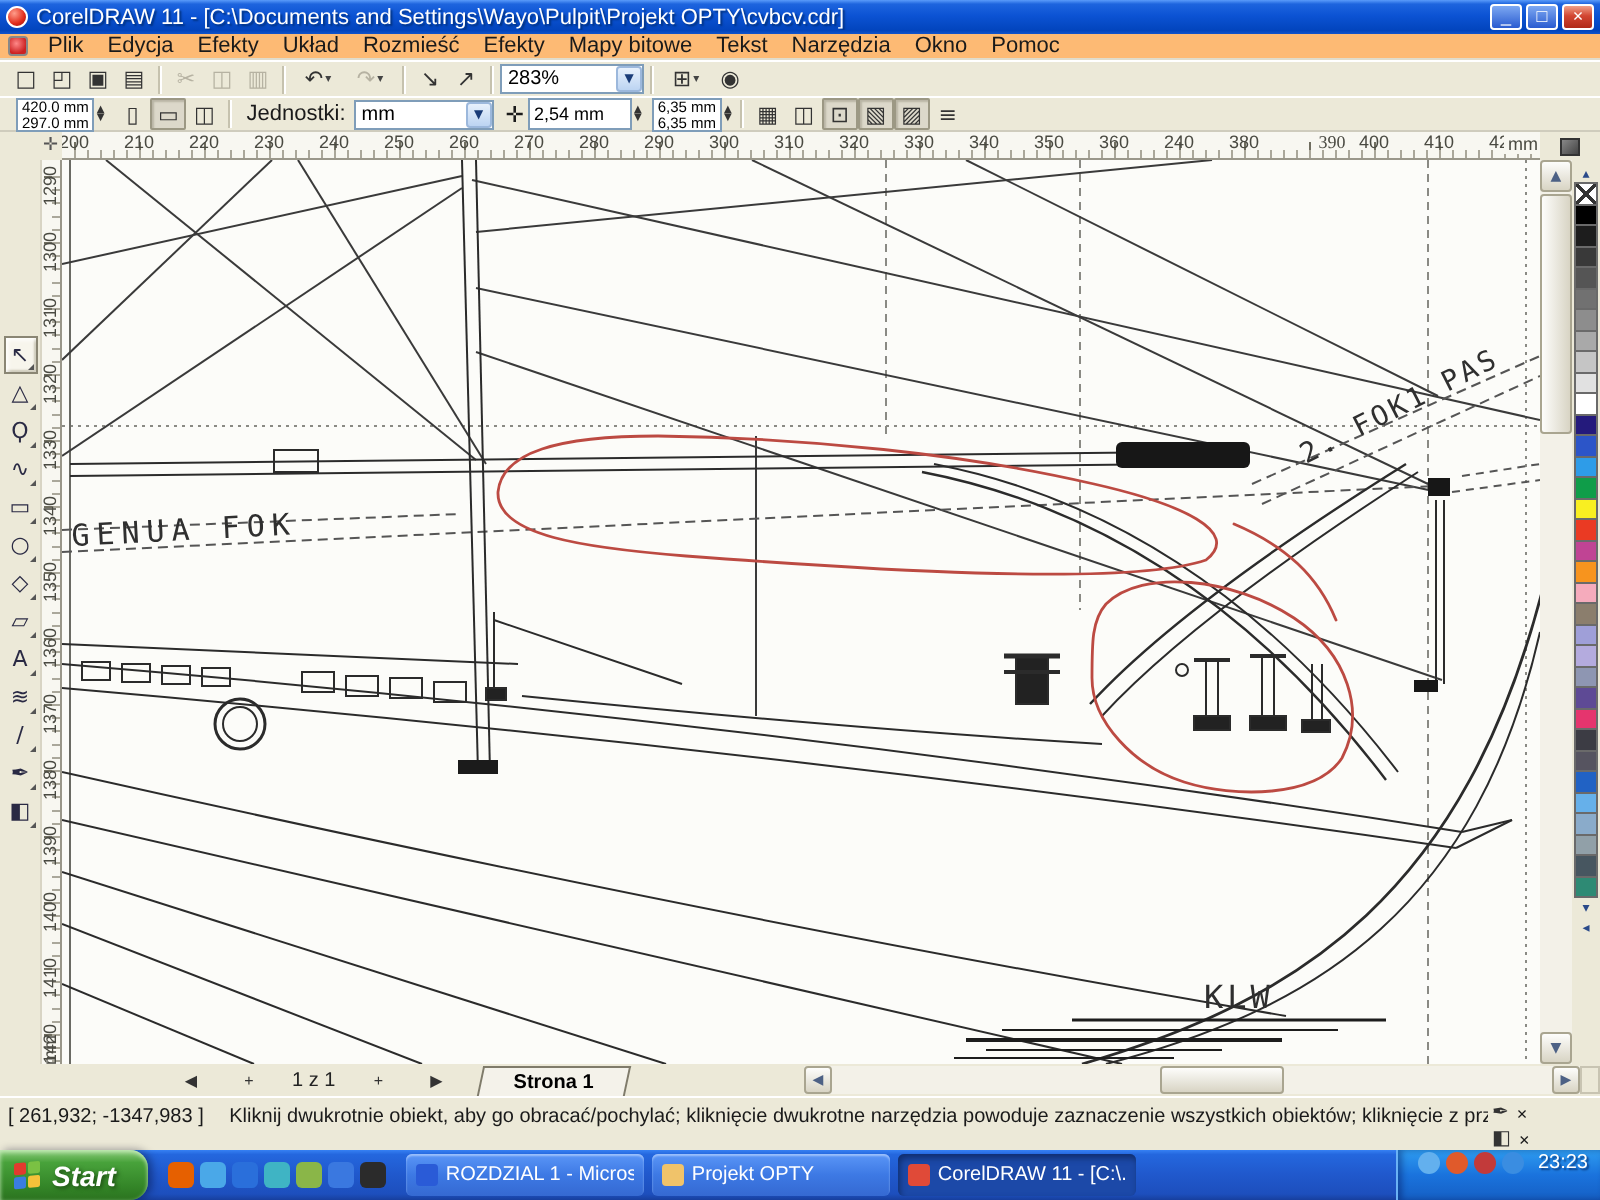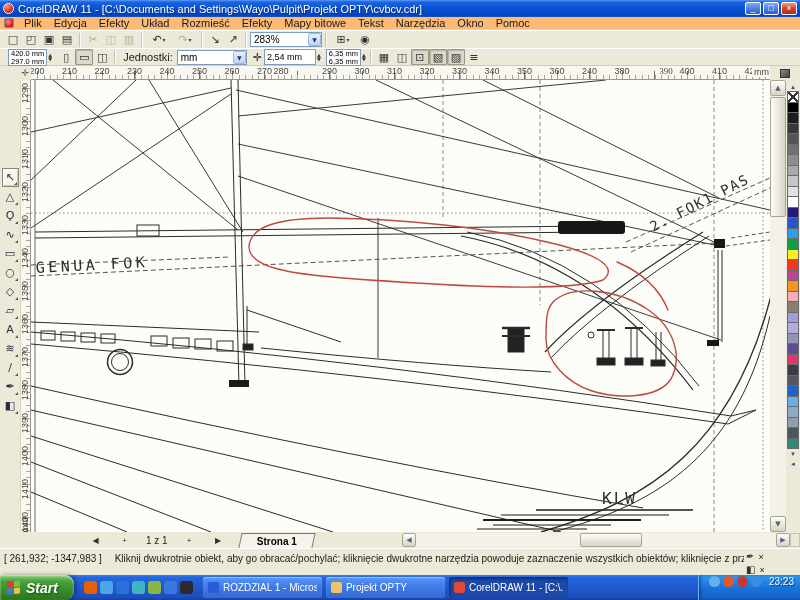--- a/index.html
+++ b/index.html
@@ -227,21 +227,21 @@
   </div>
 <div class="hruler" id="h-ruler">
     <span class="rlabel" style="left: -4px;">200</span>
     <span class="rlabel" style="left: 28.5px;">210</span>
     <span class="rlabel" style="left: 61px;">220</span>
     <span class="rlabel" style="left: 93.5px;">230</span>
     <span class="rlabel" style="left: 126px;">240</span>
     <span class="rlabel" style="left: 158.5px;">250</span>
     <span class="rlabel" style="left: 191px;">260</span>
     <span class="rlabel" style="left: 223.5px;">270</span>
-    <span class="rlabel" style="left: 240px;">280</span>
+    <span class="rlabel" style="left: 256px;">280</span>
     <span class="rlabel" style="left: 288.5px;">290</span>
     <span class="rlabel" style="left: 321px;">300</span>
     <span class="rlabel" style="left: 353.5px;">310</span>
     <span class="rlabel" style="left: 386px;">320</span>
     <span class="rlabel" style="left: 418.5px;">330</span>
     <span class="rlabel" style="left: 451px;">340</span>
     <span class="rlabel" style="left: 483.5px;">350</span>
     <span class="rlabel" style="left: 516px;">360</span>
     <span class="rlabel" style="left: 548.5px;">240</span>
     <span class="rlabel" style="left: 581px;">380</span>

